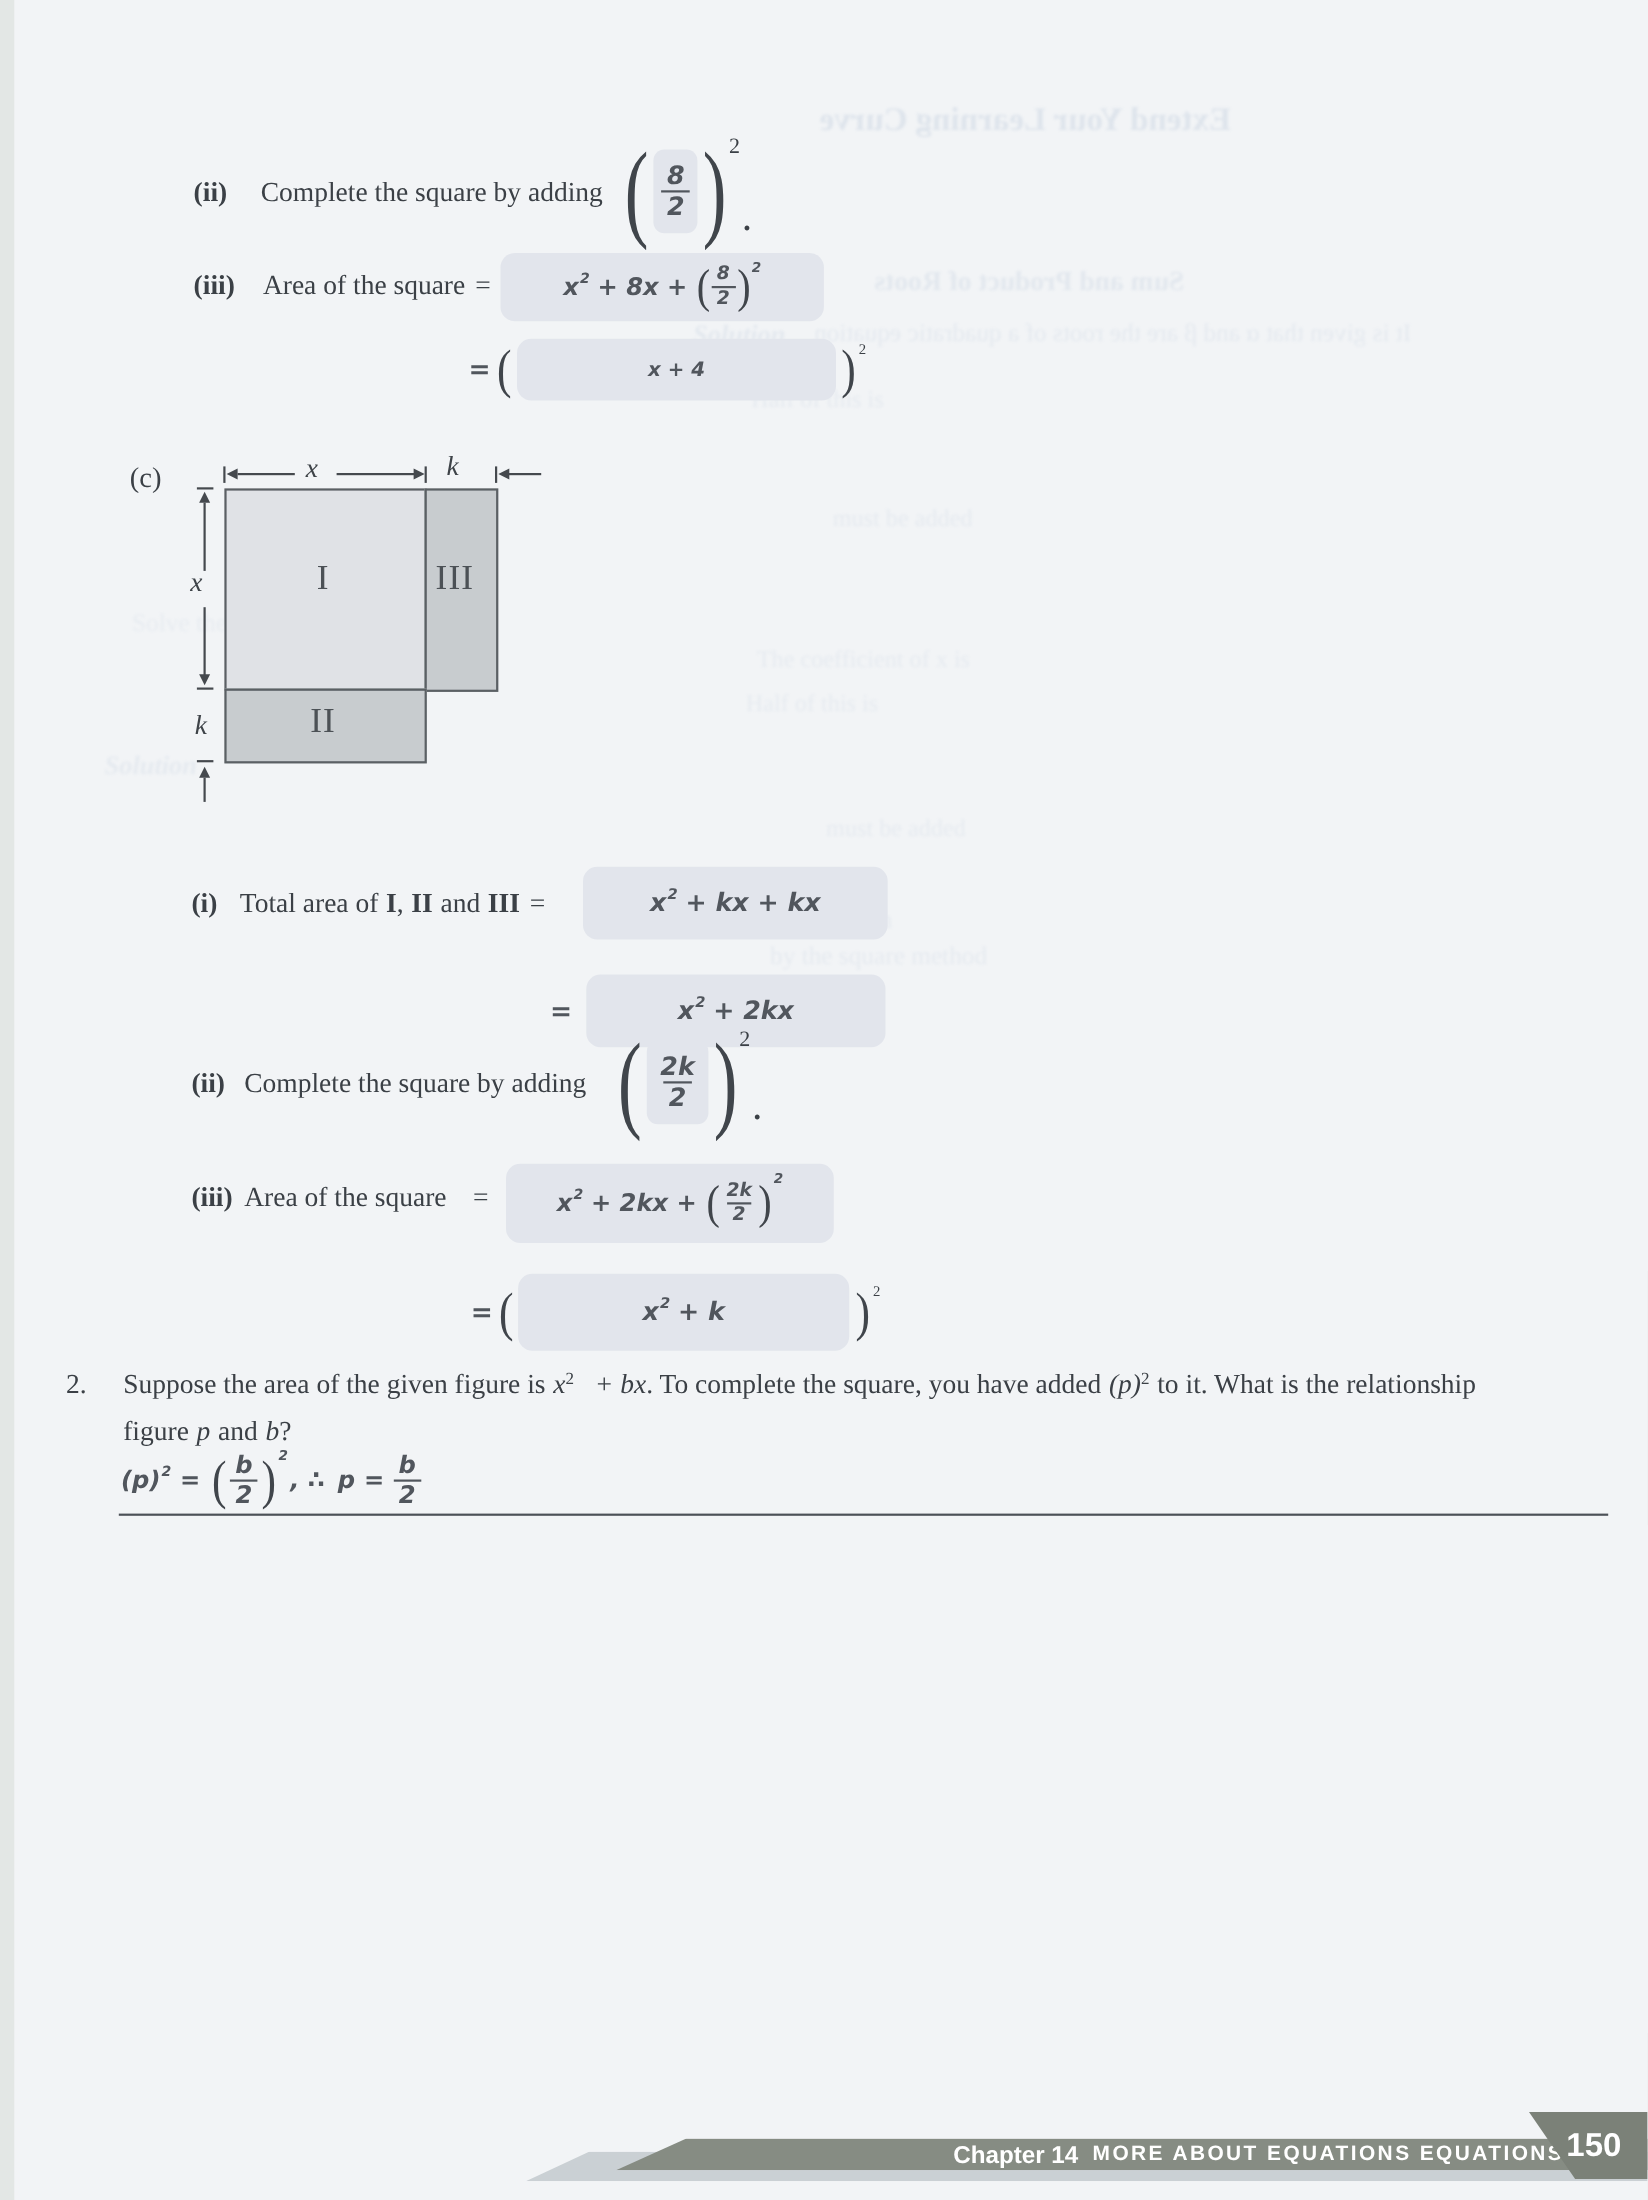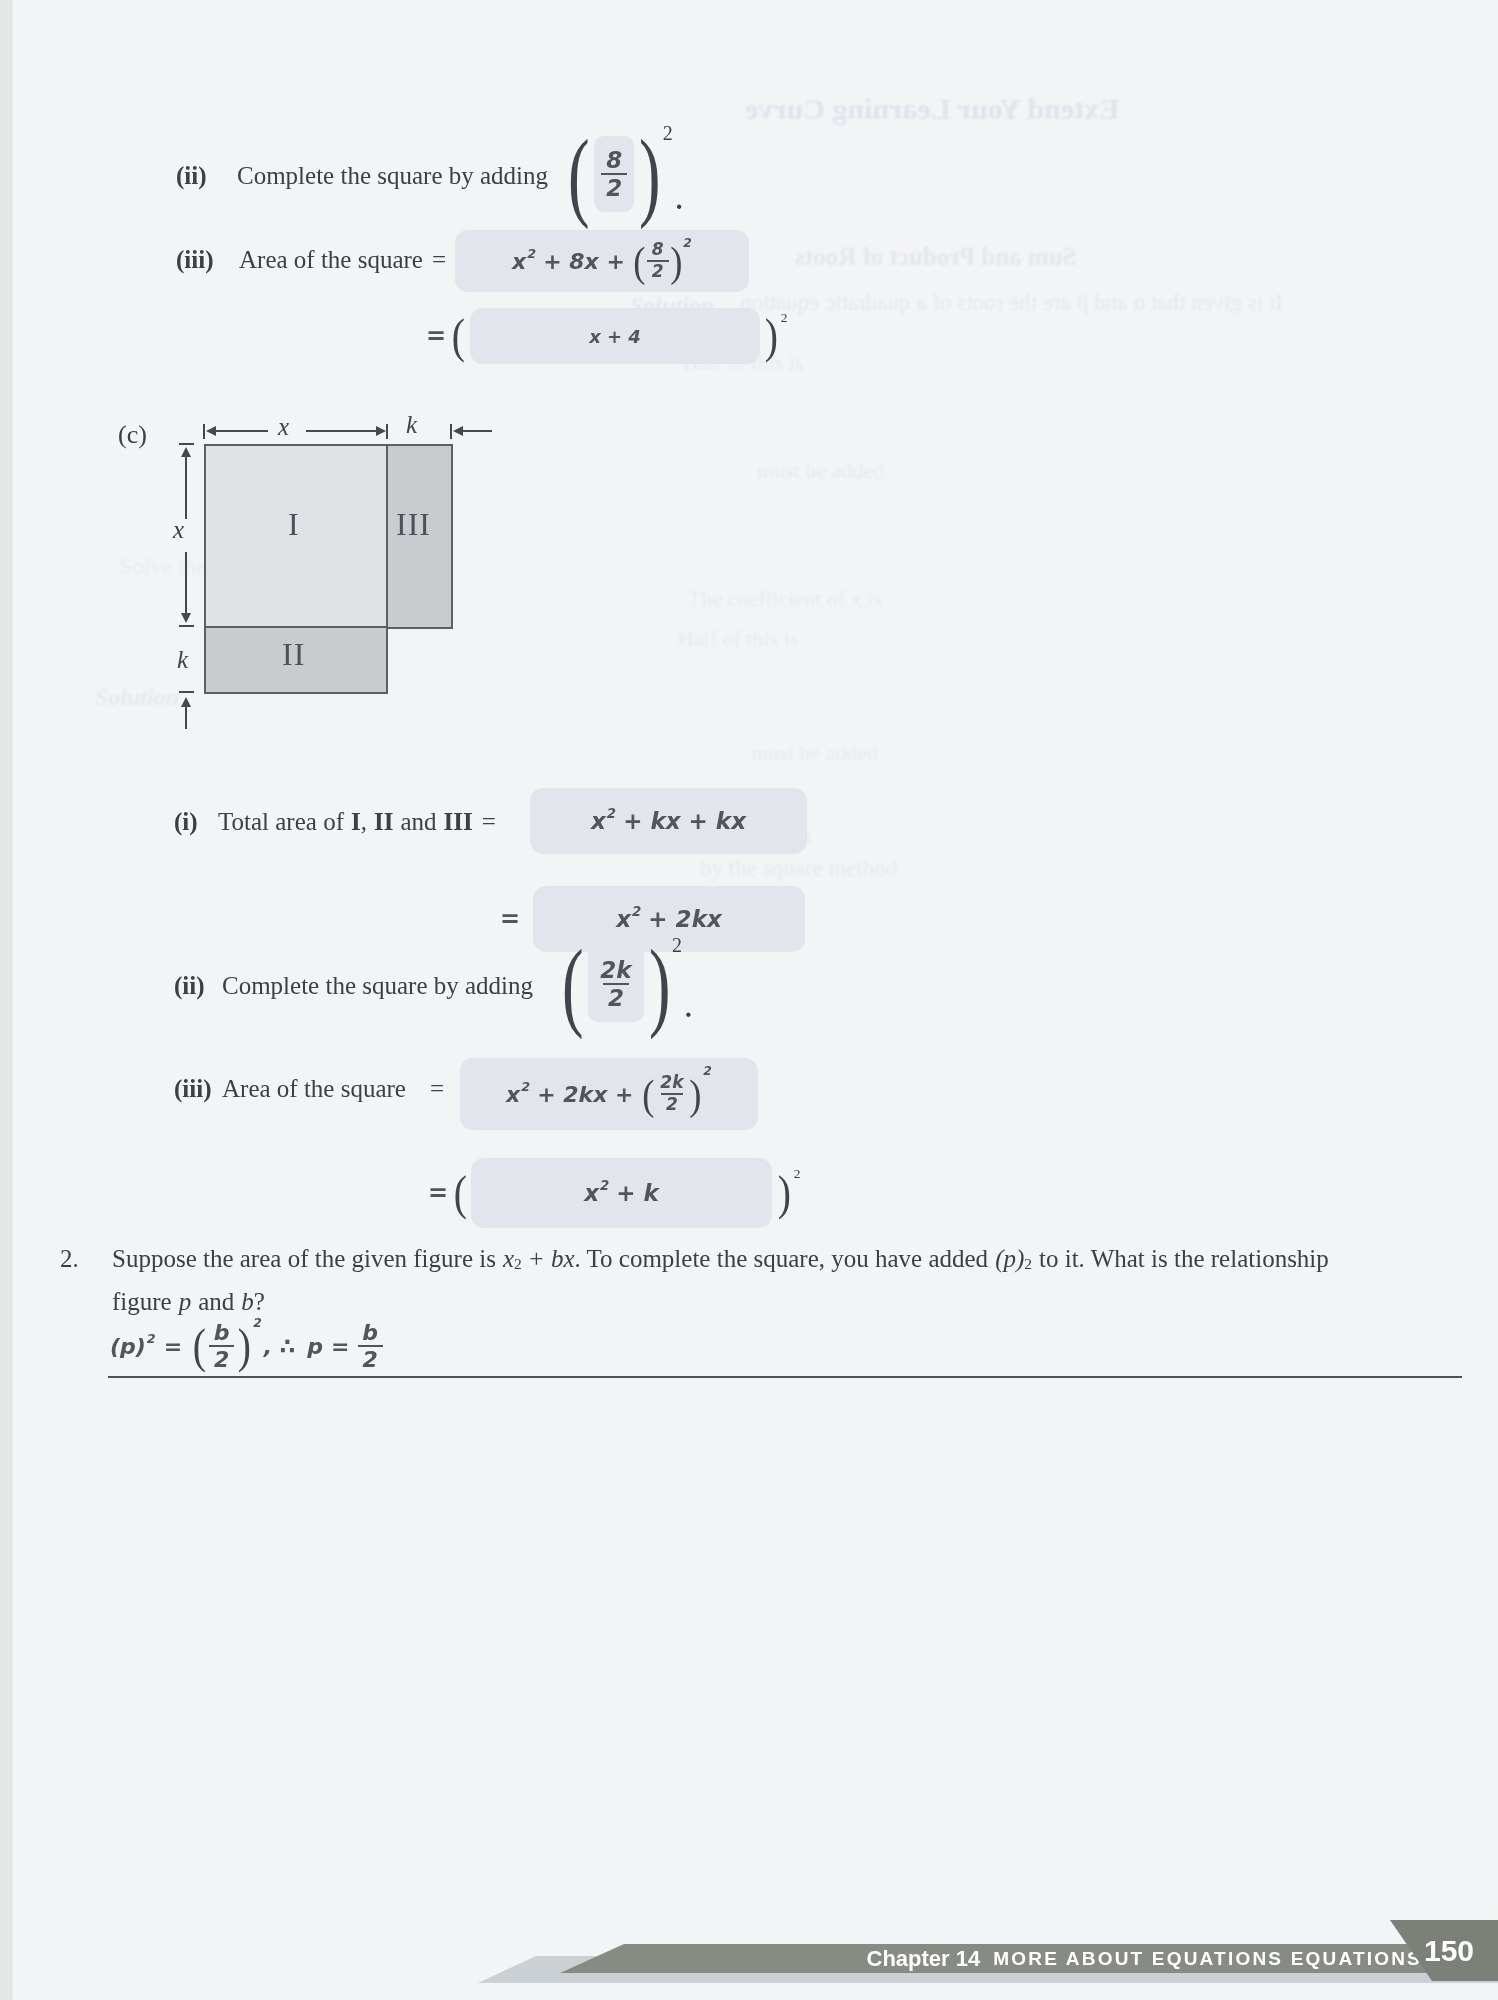--- a/index.html
+++ b/index.html
@@ -2,21 +2,21 @@
 <html><head>
 <meta charset="utf-8">
 <style>
   html,body{margin:0;padding:0;background:#e9ebec;}
   #page{position:relative;width:1498px;height:2000px;background:#f2f4f6;overflow:hidden;
         font-family:"Liberation Serif",serif;color:#3b4046;}
   .edge{position:absolute;left:0;top:0;width:13px;height:100%;background:#e3e7e5;}
   
   .lbl{position:absolute;font:bold 25px "Liberation Serif",serif;color:#3b4046;white-space:nowrap;}
   .txt{position:absolute;font:25px "Liberation Serif",serif;color:#3b4046;white-space:nowrap;}
-  .row{position:absolute;display:flex;align-items:flex-end;font:25px "Liberation Serif",serif;
+  .row{position:absolute;display:flex;align-items:flex-start;font:25px "Liberation Serif",serif;
        color:#3b4046;white-space:nowrap;}
   .bold{font-weight:bold;}
   .mit{font-style:italic;}
   sup.r{font-size:0.62em;}
   
   .ansfont{font-family:"DejaVu Sans",sans-serif;font-weight:bold;font-style:italic;color:#51565d;}
   .abox{position:absolute;background:#e2e5ec;border-radius:13px;display:flex;align-items:center;
         justify-content:center;font-family:"DejaVu Sans",sans-serif;font-weight:bold;
         font-style:italic;color:#51565d;}
   .ansrow{position:absolute;display:flex;align-items:center;font-family:"DejaVu Sans",sans-serif;
@@ -227,21 +227,21 @@
   <div class="ansrow" style="left:775px;top:1158px;height:70px;font-size:24px">
     <span class="bp bp-md">)</span>
     <span class="s2t" style="margin-top:8px;font-family:'Liberation Serif',serif;font-style:normal;font-weight:normal;color:#3b4046">2</span>
   </div>
 
   <span class="txt" style="left:60px;top:1245px">2.</span>
   <div class="row" style="left:112px;top:1245px">
     <span>Suppose the area of the given figure is</span>
     <span class="mit" style="margin-left:7px">x</span>
       <sup class="r">2</sup>
-      <span class="mit" style="margin-left:6px">+ bx</span>
+      <span class="mit" style="margin-left:19px">+ bx</span>
     <span>. To complete the square, you have added</span>
     <span class="mit" style="margin-left:7px">(p)</span>
       <sup class="r">2</sup>
     <span style="margin-left:7px">to it. What is the relationship</span>
   </div>
   <div class="row" style="left:112px;top:1288px">
     <span>figure</span>
     <span class="mit" style="margin-left:7px">p</span>
     <span style="margin-left:7px">and</span>
     <span class="mit" style="margin-left:7px">b</span>

